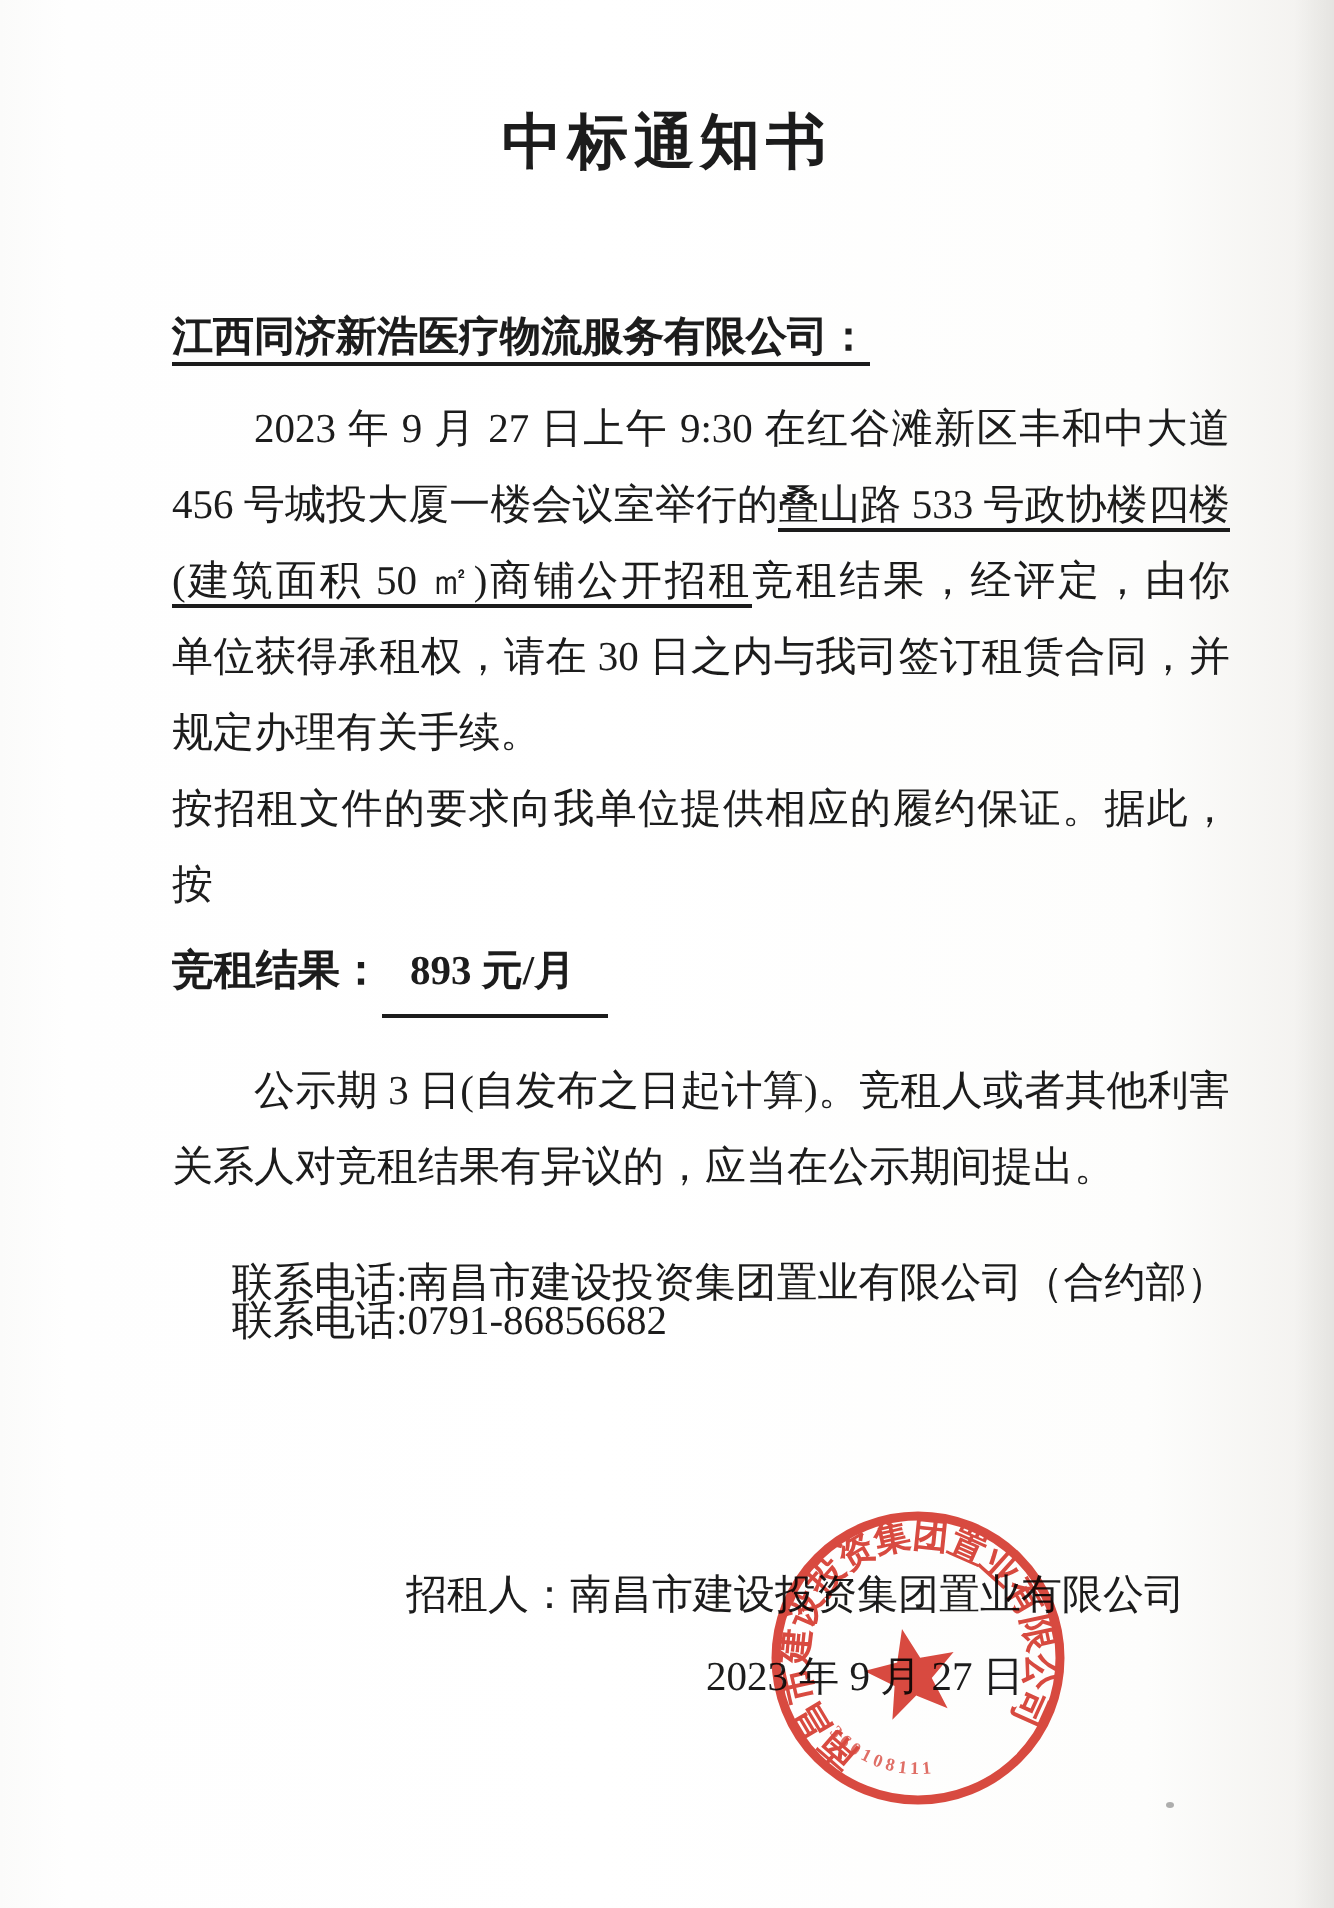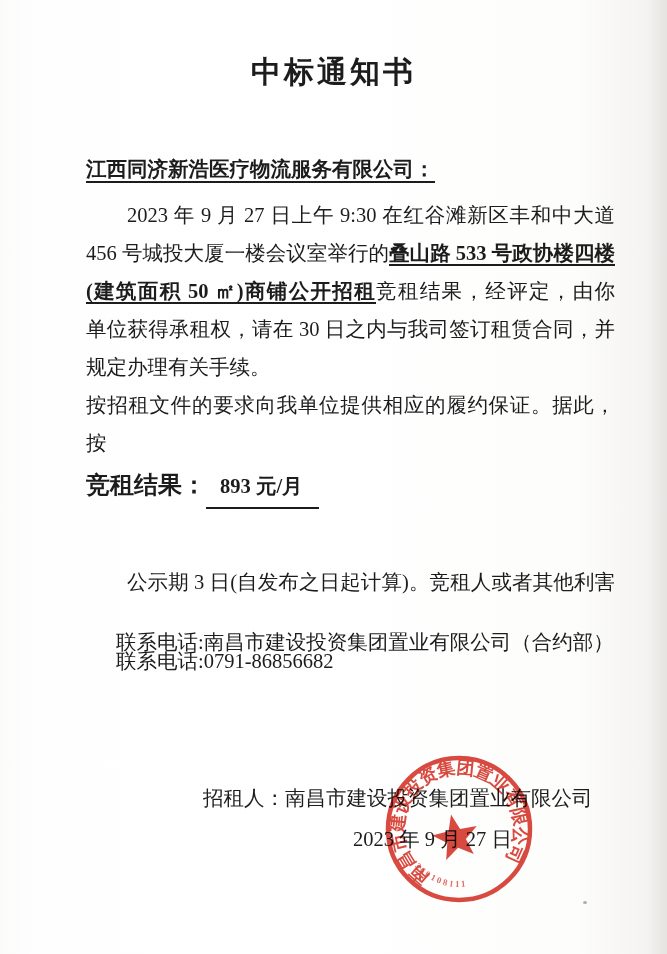--- a/index.html
+++ b/index.html
@@ -29,31 +29,31 @@
   .indent1 { padding-left: 41px; }
   .recipient-line { top: 152px; line-height: 34px; }
   .u-bold {
     font-weight: 700;
     border-bottom: 2px solid #1c1c1c;
     padding-bottom: 1px;
     font-family: Liberation Serif, serif;
   }
   .para { top: 196px; }
   .em {
-    font-weight: 700;
+    font-weight: 400;
     border-bottom: 2px solid #1c1c1c;
   }
   .result-line { top: 466px; }
-  .result-label { font-weight: 700; font-size: 24px; }
+  .result-label { font-weight: 700; font-size: 21px; }
   .result-value {
     font-weight: 700;
     border-bottom: 2px solid #1c1c1c;
     padding: 0 16px 10px 14px;
   }
-  .publicity { top: 563px; }
+  .publicity { top: 527px; }
   .indent-small { padding-left: 30px; }
   .supervisor-line { top: 623px; }
   .phone-line { top: 642px; }
   .lessor-line { top: 779px; padding-left: 117px; }
   .date-line { top: 820px; padding-left: 267px; }
   .stamp {
     left: 378px; top: 748px;
     width: 162px; height: 162px;
     mix-blend-mode: multiply;
     opacity: 0.9;
@@ -101,20 +101,23 @@
   </div>
 
   <div class="abs textblock line result-line">
     <span class="result-label">竞租结果：</span><span class="result-value">893 元/月</span>
   </div>
 
   <div class="abs textblock publicity">
     <div class="line just indent1">
       <span>公示期 3 日(自发布之日起计算)。竞租人或者其他利害</span>
     </div>
+    <div class="line wrapline">
+      <span>关系人对竞租结果有异议的，应当在公示期间提出。</span>
+    </div>
   </div>
 
   <div class="abs textblock line indent-small supervisor-line">
     <span>联系电话:南昌市建设投资集团置业有限公司（合约部）</span>
   </div>
 
   <div class="abs textblock line indent-small phone-line">
     <span>联系电话:0791-86856682</span>
   </div>
 

